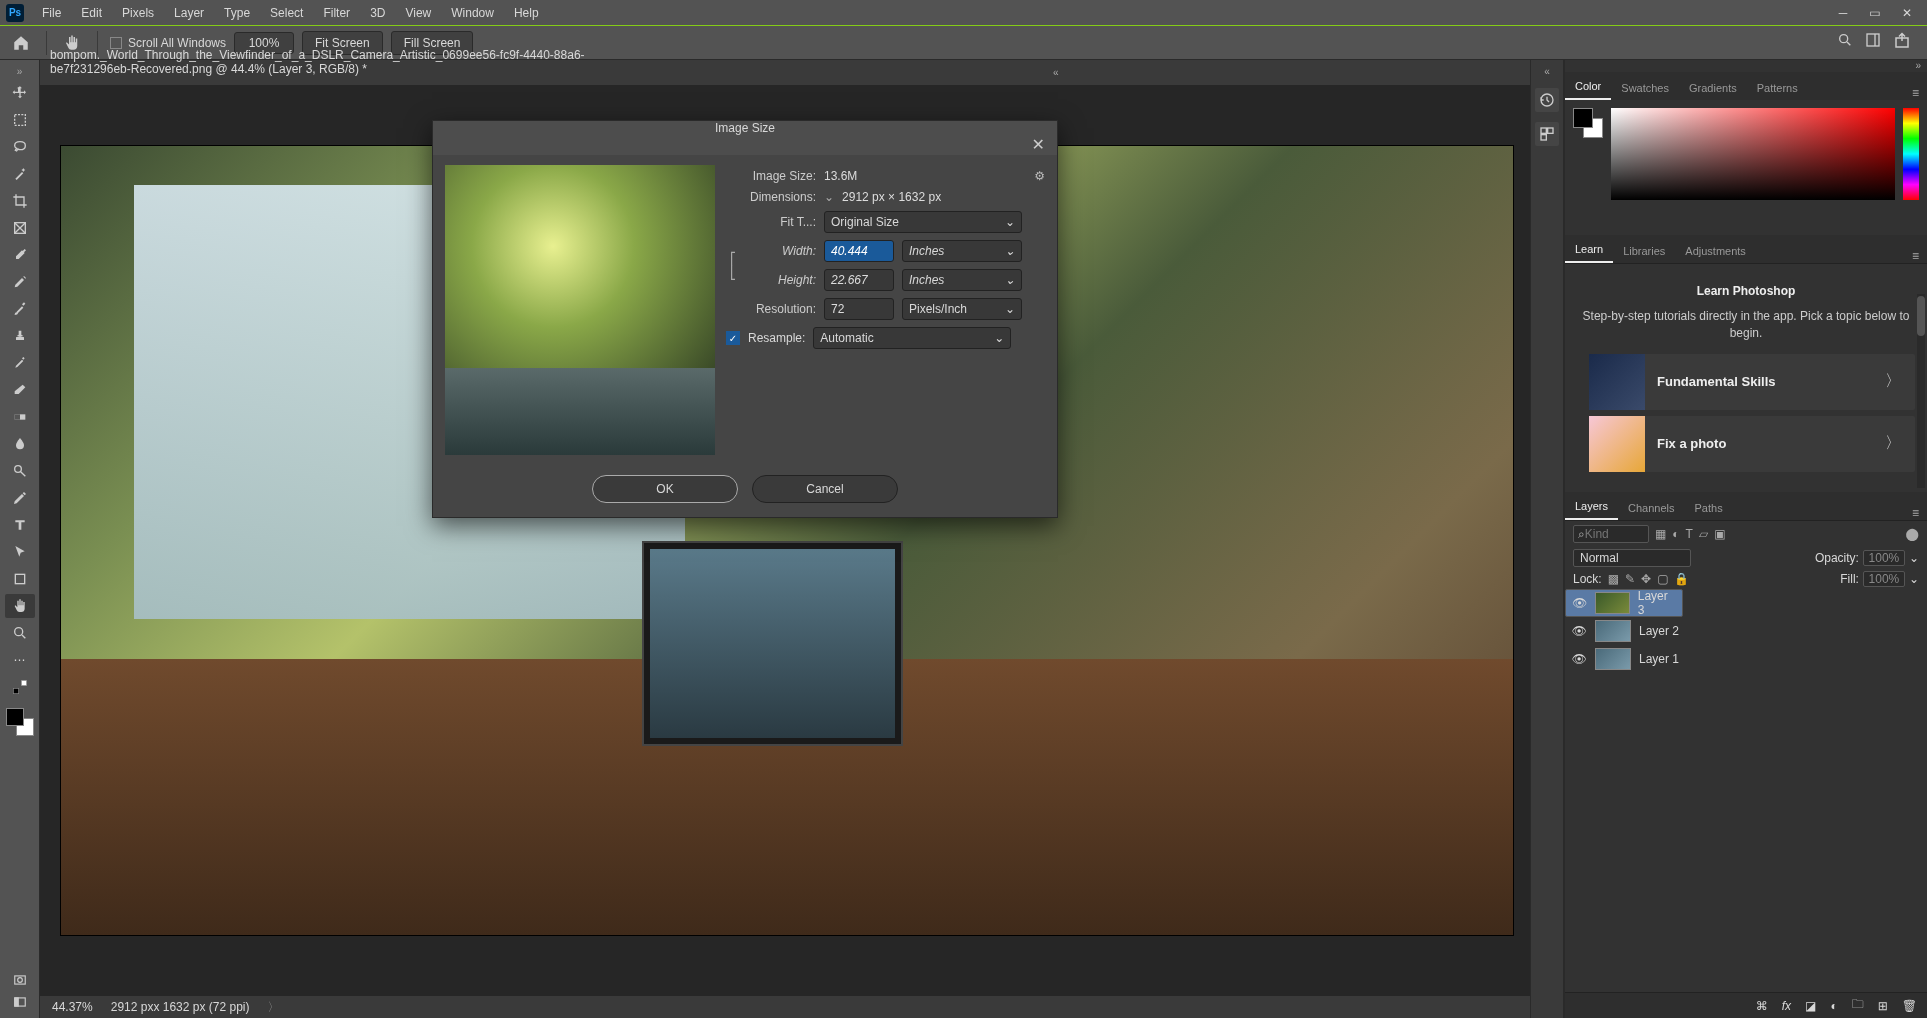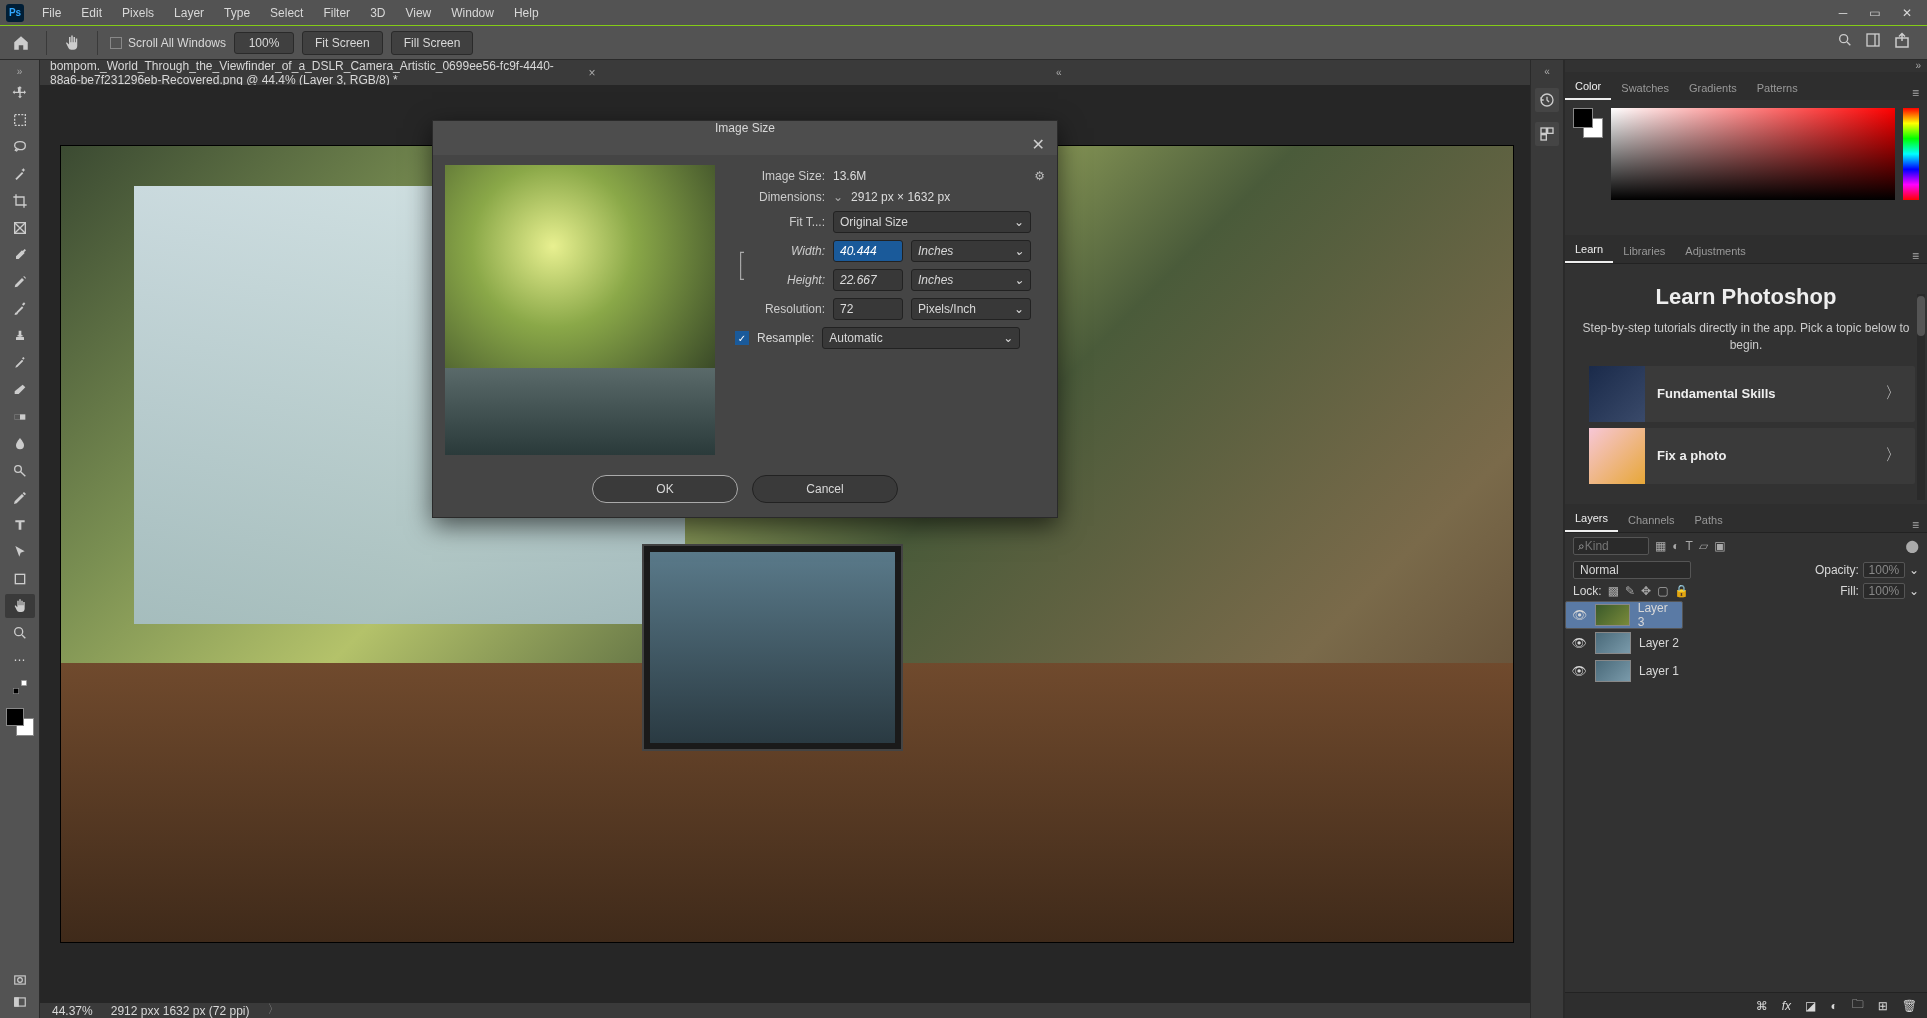--- a/index.html
+++ b/index.html
@@ -33,29 +33,29 @@
     .colorswatch-wrap { margin-top:6px; position:relative; width:28px; height:28px; }
     .colorswatch-wrap .fg { position:absolute; width:18px; height:18px; background:#000; border:1px solid #888; top:0; left:0;}
     .colorswatch-wrap .bg { position:absolute; width:18px; height:18px; background:#fff; border:1px solid #888; bottom:0; right:0;}
     .tool-col .footer-tools { margin-top:auto; display:flex; flex-direction:column; gap:6px; margin-bottom:8px; }
     .footer-tools div { width:24px; height:16px; display:flex; align-items:center; justify-content:center; }
     .chev-row { display:flex; justify-content:center; width:100%; height:12px; color:#aaa; font-size:10px;}
 
     
     .docarea { flex:1; background:#262626; display:flex; flex-direction:column; }
     .doctabs { height:25px; background:#3a3a3a; display:flex; align-items:center; padding-left:10px; }
-    .doctab { font-size:11px; color:#e0e0e0; display:flex; align-items:center; gap:8px; }
+    .doctab { font-size:11px; color:#e0e0e0; display:flex; align-items:center; gap:8px;flex-direction:column; }
     .doctab .x { color:#aaa; }
     .canvas-wrap { flex:1; position:relative; background:#262626; overflow:hidden; }
     .canvas { position:absolute; top:60px; left:20px; right:16px; bottom:60px; background:linear-gradient(135deg,#3b4a32 0%,#7a8f52 20%, #b4c26a 35%, #4a5b3a 55%, #7a6a4a 78%, #523a2a 100%); border:1px solid #000; }
     .canvas .windows { position:absolute; left:5%; top:5%; width:38%; height:55%; background:linear-gradient(180deg,#d8e8f0 0%, #a8c0c8 100%); opacity:.9;}
     .canvas .desk { position:absolute; left:0; bottom:0; width:100%; height:35%; background:linear-gradient(180deg,#704a2d,#3f2a1a);} 
     .canvas .laptop {position:absolute; left:40%; bottom:24%; width:18%; height:26%; background:#1a1a1a; border:2px solid #444;}
     .canvas .laptop .screen {position:absolute; inset:6px; background:linear-gradient(180deg,#5a7a8a,#2a3a42);}
-    .statusbar { height:15px; background:#3a3a3a; display:flex; align-items:flex-end; padding:0 12px; gap:18px; font-size:11px; color:#ccc; }
+    .statusbar { height:22px; background:#3a3a3a; display:flex; align-items:center; padding:0 12px; gap:18px; font-size:11px; color:#ccc; }
     .statusbar .div{ color:#888; }
 
     
     .dock-collapsed { width:34px; background:#3a3a3a; border-left:1px solid #2a2a2a; border-right:1px solid #2a2a2a; display:flex; flex-direction:column; align-items:center; padding-top:6px; gap:10px; }
     .chev-row2 { display:flex; justify-content:center; width:100%; height:12px; color:#aaa; font-size:10px;}
     .dock-collapsed .dockicon { width:24px; height:24px; background:#454545; display:flex; align-items:center; justify-content:center; border-radius:2px; }
 
     
     .rightpanels { width:363px; background:#323232; display:flex; flex-direction:column; border-left:1px solid #2a2a2a; }
     .panel-tabs { display:flex; background:#2e2e2e; height:28px; align-items:flex-end; }
@@ -64,21 +64,21 @@
     .panel-tabs .menu { margin-left:auto; padding:0 8px; color:#aaa;}
     .colorpanel { height:135px; padding:8px; display:flex; gap:8px; }
     .color-chip-stack { position:relative; width:30px; height:30px;}
     .color-chip-stack .fg {position:absolute; width:20px;height:20px; background:#000; border:1px solid #888; top:0; left:0;}
     .color-chip-stack .bg {position:absolute; width:20px;height:20px; background:#fff; border:1px solid #888; bottom:0; right:0;}
     .sat-box { flex:1; height:92px; background:linear-gradient(to right,#fff,#f00); position:relative;}
     .sat-box::before{content:"";position:absolute;inset:0;background:linear-gradient(to top,#000,transparent);}
     .hue-bar {width:16px; height:92px; background:linear-gradient(to bottom,#f00,#ff0,#0f0,#0ff,#00f,#f0f,#f00);}  
 
     .learnpanel { padding:14px 12px; border-top:1px solid #222; position:relative; }
-    .learnpanel h2 { font-size:22px; color:#eee; text-align:center; margin:6px 0 10px; font-weight:600;}
+    .learnpanel h2 { font-size:12px; color:#eee; text-align:center; margin:6px 0 10px; font-weight:600;}
     .learnpanel p { font-size:12px; text-align:center; color:#ccc; line-height:1.4; margin-bottom:12px;}
     .lesson { display:flex; align-items:center; background:#3a3a3a; height:56px; margin-bottom:6px; border-radius:2px;margin-left:12px;}
     .lesson .thumb { width:56px; height:56px; background:linear-gradient(135deg,#1a2a4a,#3a4a6a);}  
     .lesson.l2 .thumb { background:linear-gradient(135deg,#f7c7d7,#e7a737);}  
     .lesson .lbl { flex:1; padding:0 12px; font-size:13px; font-weight:600; color:#eee;}
     .lesson .arr { padding:0 14px; color:#ccc; font-size:16px;}
     .vscroll{position:absolute; right:2px; top:30px; bottom:4px; width:8px; background:#2a2a2a;}
     .vscroll .thumb{position:absolute; top:2px; width:100%; height:40px; background:#555; border-radius:4px;}
 
     .layerspanel { flex:1; border-top:1px solid #222; display:flex; flex-direction:column; min-height:0;}
@@ -97,21 +97,21 @@
     .layer-row.sel { background:#5a7aa5; }
     .layer-row .eye { width:16px; text-align:center; }
     .layer-row .thumb { width:36px; height:22px; background:linear-gradient(135deg,#4a6a7a,#7a9aaa); border:1px solid #888;}
     .layer-row.sel .thumb { background:linear-gradient(135deg,#3a5a2a,#7a8a3a);}
     .layer-footer { height:26px; background:#2e2e2e; display:flex; align-items:center; justify-content:flex-end; gap:14px; padding:0 10px; color:#aaa; border-top:1px solid #222;}
 
     
     .modal { position:absolute; left:432px; top:120px; width:626px; background:#454545; border:1px solid #2a2a2a; box-shadow:0 8px 24px rgba(0,0,0,.6); }
     .modal .titlebar { display:flex; align-items:center; height:34px; padding:0 12px; background:#4d4d4d;flex-direction:column;}
     .modal .titlebar .x { margin-left:auto; font-size:16px; color:#ccc;}
-    .modal .body { display:flex; padding:10px 12px 10px 12px; gap:20px;}
+    .modal .body { display:flex; padding:10px 12px 10px 12px; gap:11px;}
     .modal .preview { width:270px; height:290px; background:#2a2a2a; position:relative; overflow:hidden;}
     .preview .top {position:absolute; inset:0; height:70%; background:radial-gradient(circle at 40% 40%, #e8f090 0%, #8aa848 40%, #3a4a28 100%);}
     .preview .bot {position:absolute; bottom:0; left:0; right:0; height:30%; background:linear-gradient(180deg,#5a6a6a,#2a3a3a);}
     .modal .form { flex:1; display:flex; flex-direction:column; gap:7px; padding-top:4px;}
     .frow { display:flex; align-items:center; gap:8px; }
     .frow .lbl { width:90px; text-align:right; color:#ccc; }
     .frow .val { color:#ddd;}
     .finput { background:#383838; border:1px solid #222; border-radius:3px; padding:3px 6px; width:70px; color:#ddd; }
     .finput.hl { background:#1a5a9a; color:#fff; }
     .fsel { background:#383838; border:1px solid #222; border-radius:3px; padding:3px 6px; width:120px; color:#ddd; display:flex; justify-content:space-between;}

